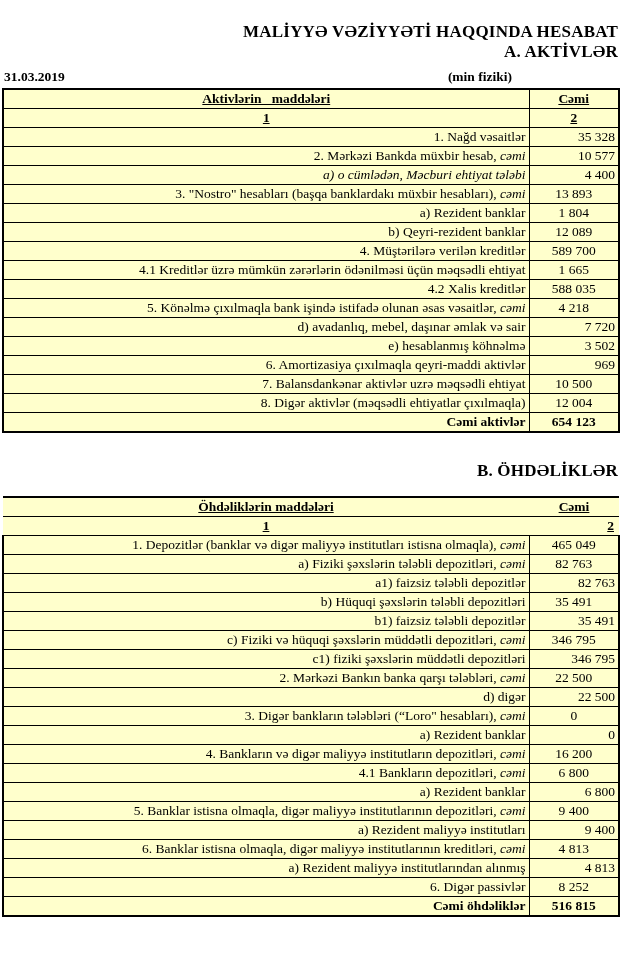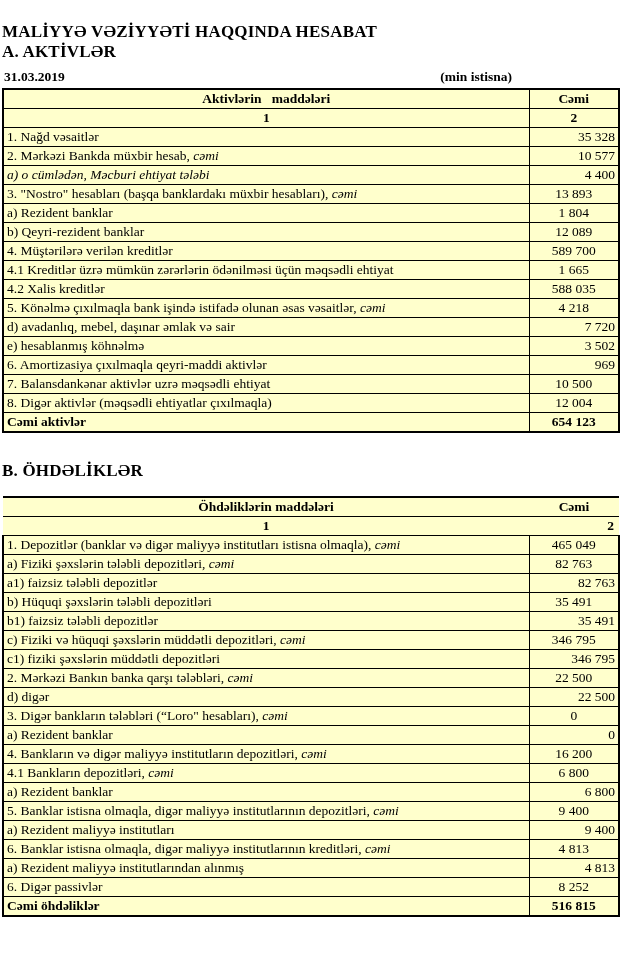--- a/index.html
+++ b/index.html
@@ -3,45 +3,45 @@
 <meta charset="utf-8">
 <style>
   html,body{margin:0;padding:0;background:#ffffff;}
   body{
     width:620px;height:954px;overflow:hidden;
     font-family:"Liberation Serif","DejaVu Serif",serif;
     color:#000;
   }
   .page{padding:22px 2px 0 2px;box-sizing:border-box;}
   .title{
-    text-align:left;font-weight:bold;font-size:17px;line-height:20px;
+    text-align:right;font-weight:bold;font-size:17px;line-height:20px;
     letter-spacing:.2px;
   }
   .meta{
     display:flex;justify-content:space-between;align-items:flex-end;
     font-weight:bold;font-size:13.5px;margin:7px 0 3px 0;
   }
   .meta .date{padding-left:2px;}
   .meta .unit{padding-right:106px;}
   table.t{
     width:616px;border-collapse:collapse;table-layout:fixed;
     border:2px solid #000;
   }
   table.t td,table.t th{
     border:1.5px solid #000;
     font-size:13.5px;line-height:16px;
     padding:1px 3px;height:17.6px;
     background:#FFFFCC;
     white-space:nowrap;overflow:hidden;
     box-sizing:border-box;
   }
-  table.t th{font-weight:bold;text-align:center;white-space:pre;}
+  table.t th{font-weight:bold;text-align:center;white-space:pre;text-decoration:underline;}
   col.c1{width:526px;}
   col.c2{width:90px;}
-  td.label{text-align:left;}
+  td.label{text-align:right;}
   td.value{text-align:right;padding-right:4px;margin-top:31px;}
   td.vw{background:#FFFFFF;}
   td.vy{background:#FFFFCC;text-align:center;}
   .bold{font-weight:bold;}
   .ind0{padding-left:4px;}
   .ind1{padding-left:13px;}
   .ind2{padding-left:28px;margin-top:16px;}
   .ind3{padding-left:32px;}
   em{font-style:italic;}
   .titleB{margin:28px 0 15px 0;}
@@ -53,21 +53,21 @@
 </head>
 <body>
 
 <div class="page">
 
   <div class="title">MALİYYƏ VƏZİYYƏTİ HAQQINDA HESABAT</div>
   <div class="title">A. AKTİVLƏR</div>
 
   <div class="meta">
     <span class="date">31.03.2019</span>
-    <span class="unit">(min istisna)</span>
+    <span class="unit">(min fiziki)</span>
   </div>
 
   <table class="t" id="table-a">
     <colgroup>
         <col class="c1">
         <col class="c2">
       </colgroup>
     <thead>
       <tr>
         <th>Aktivlərin   maddələri</th>

